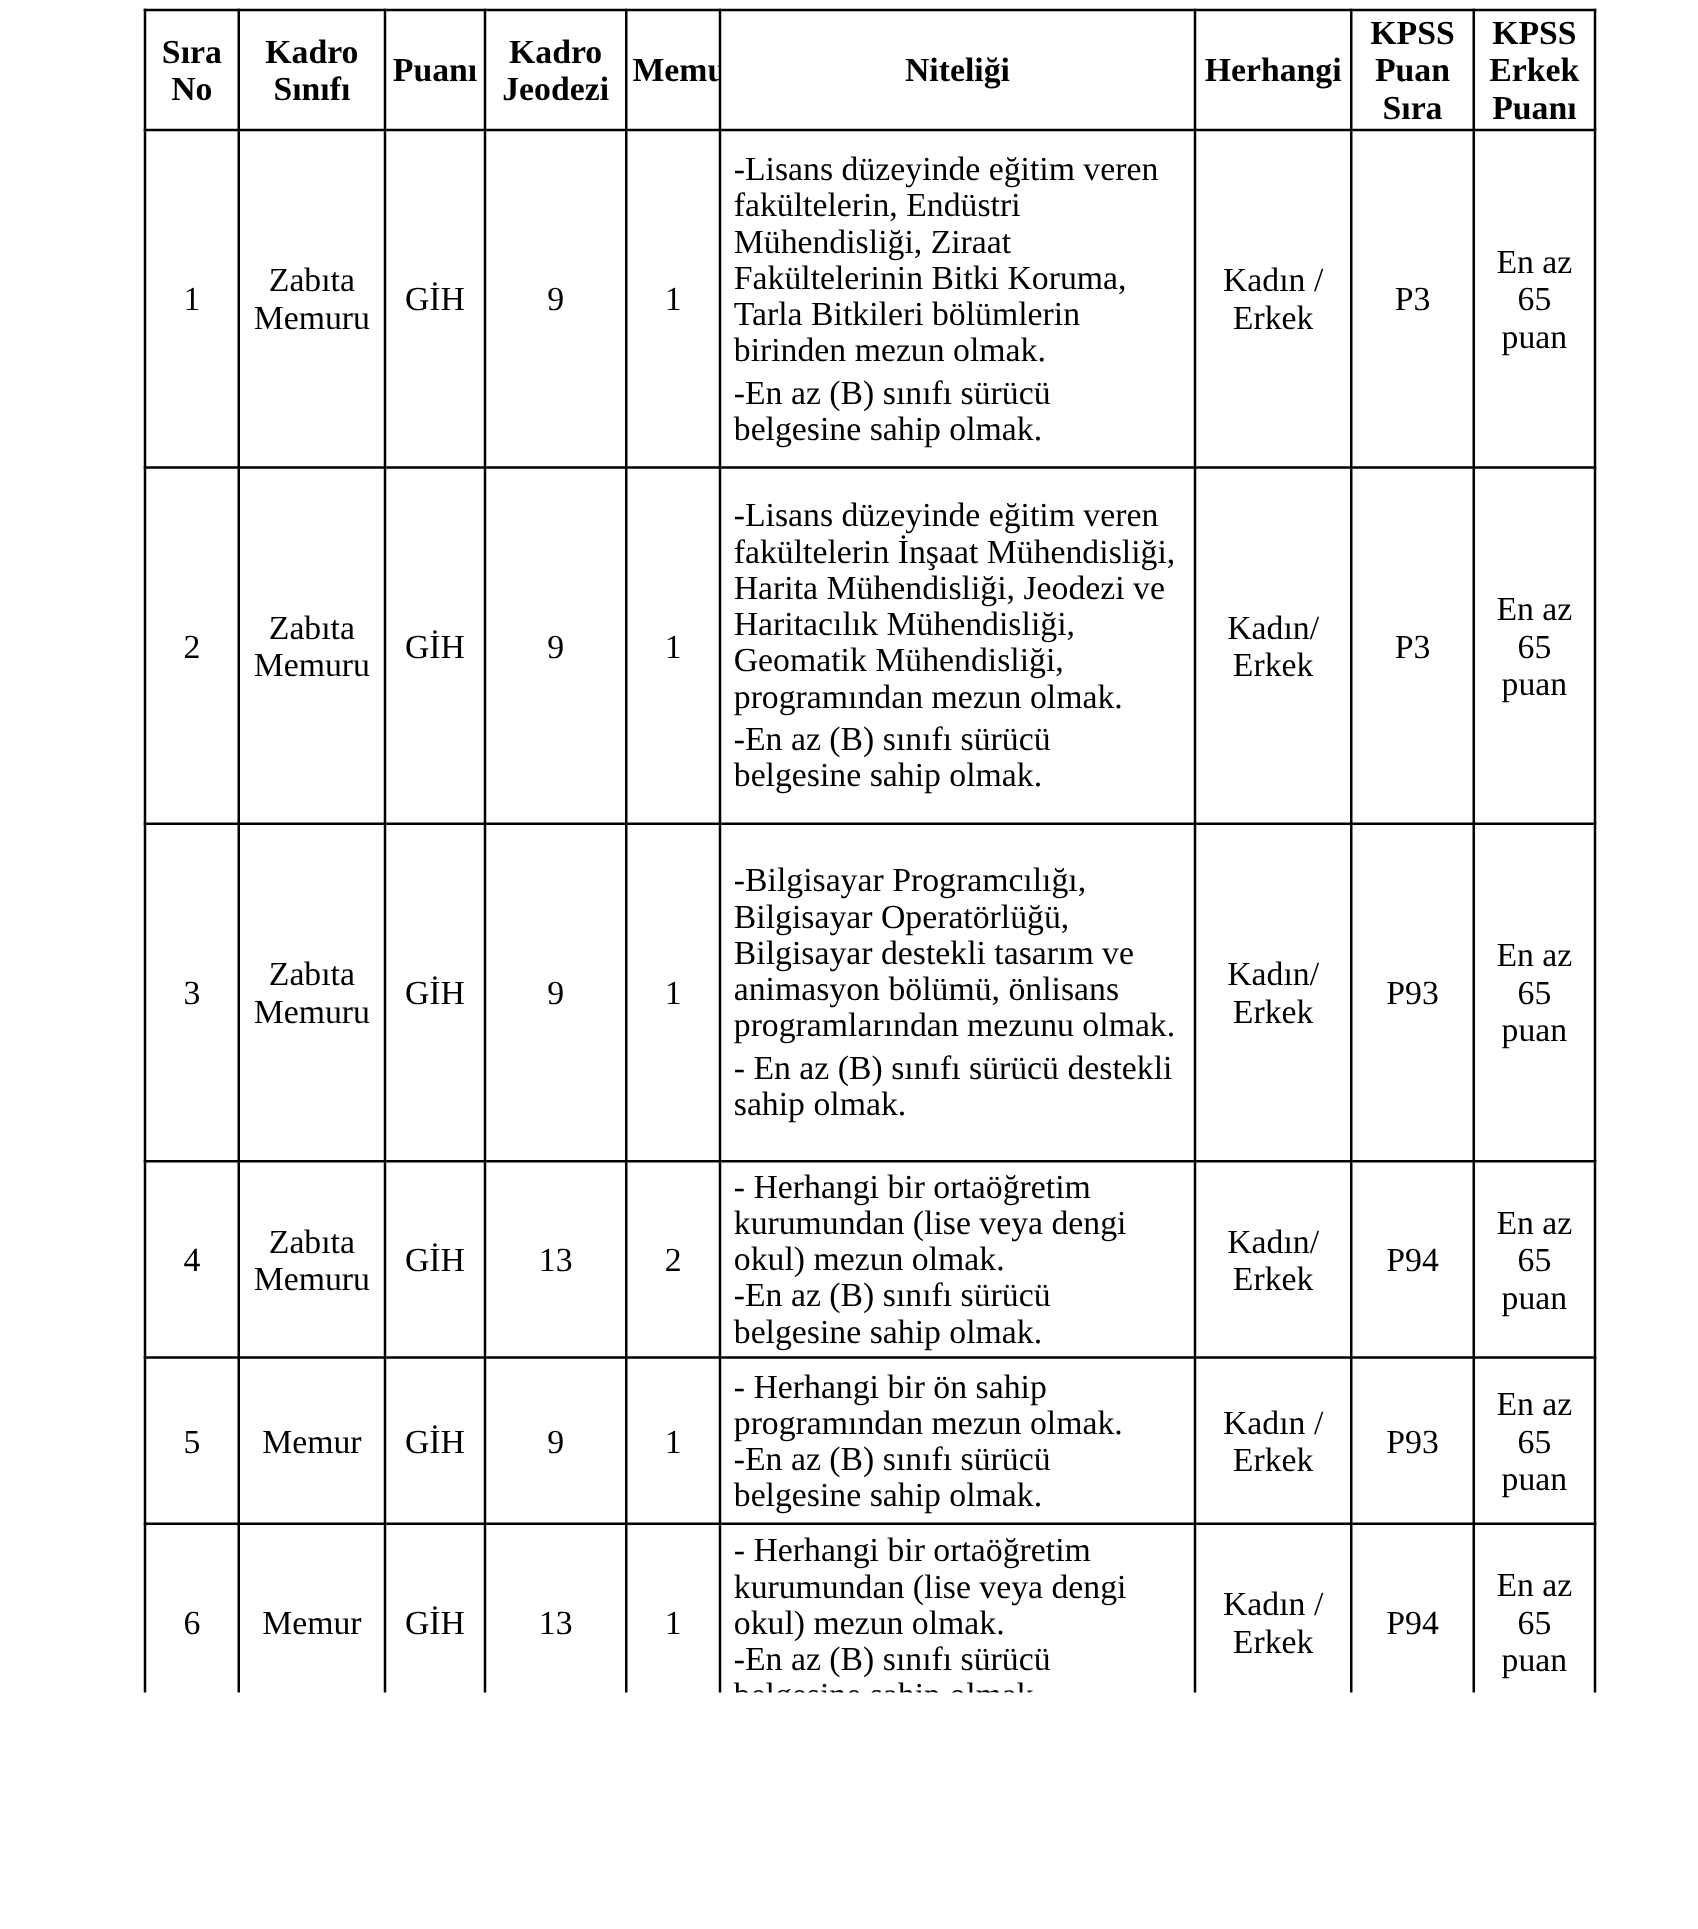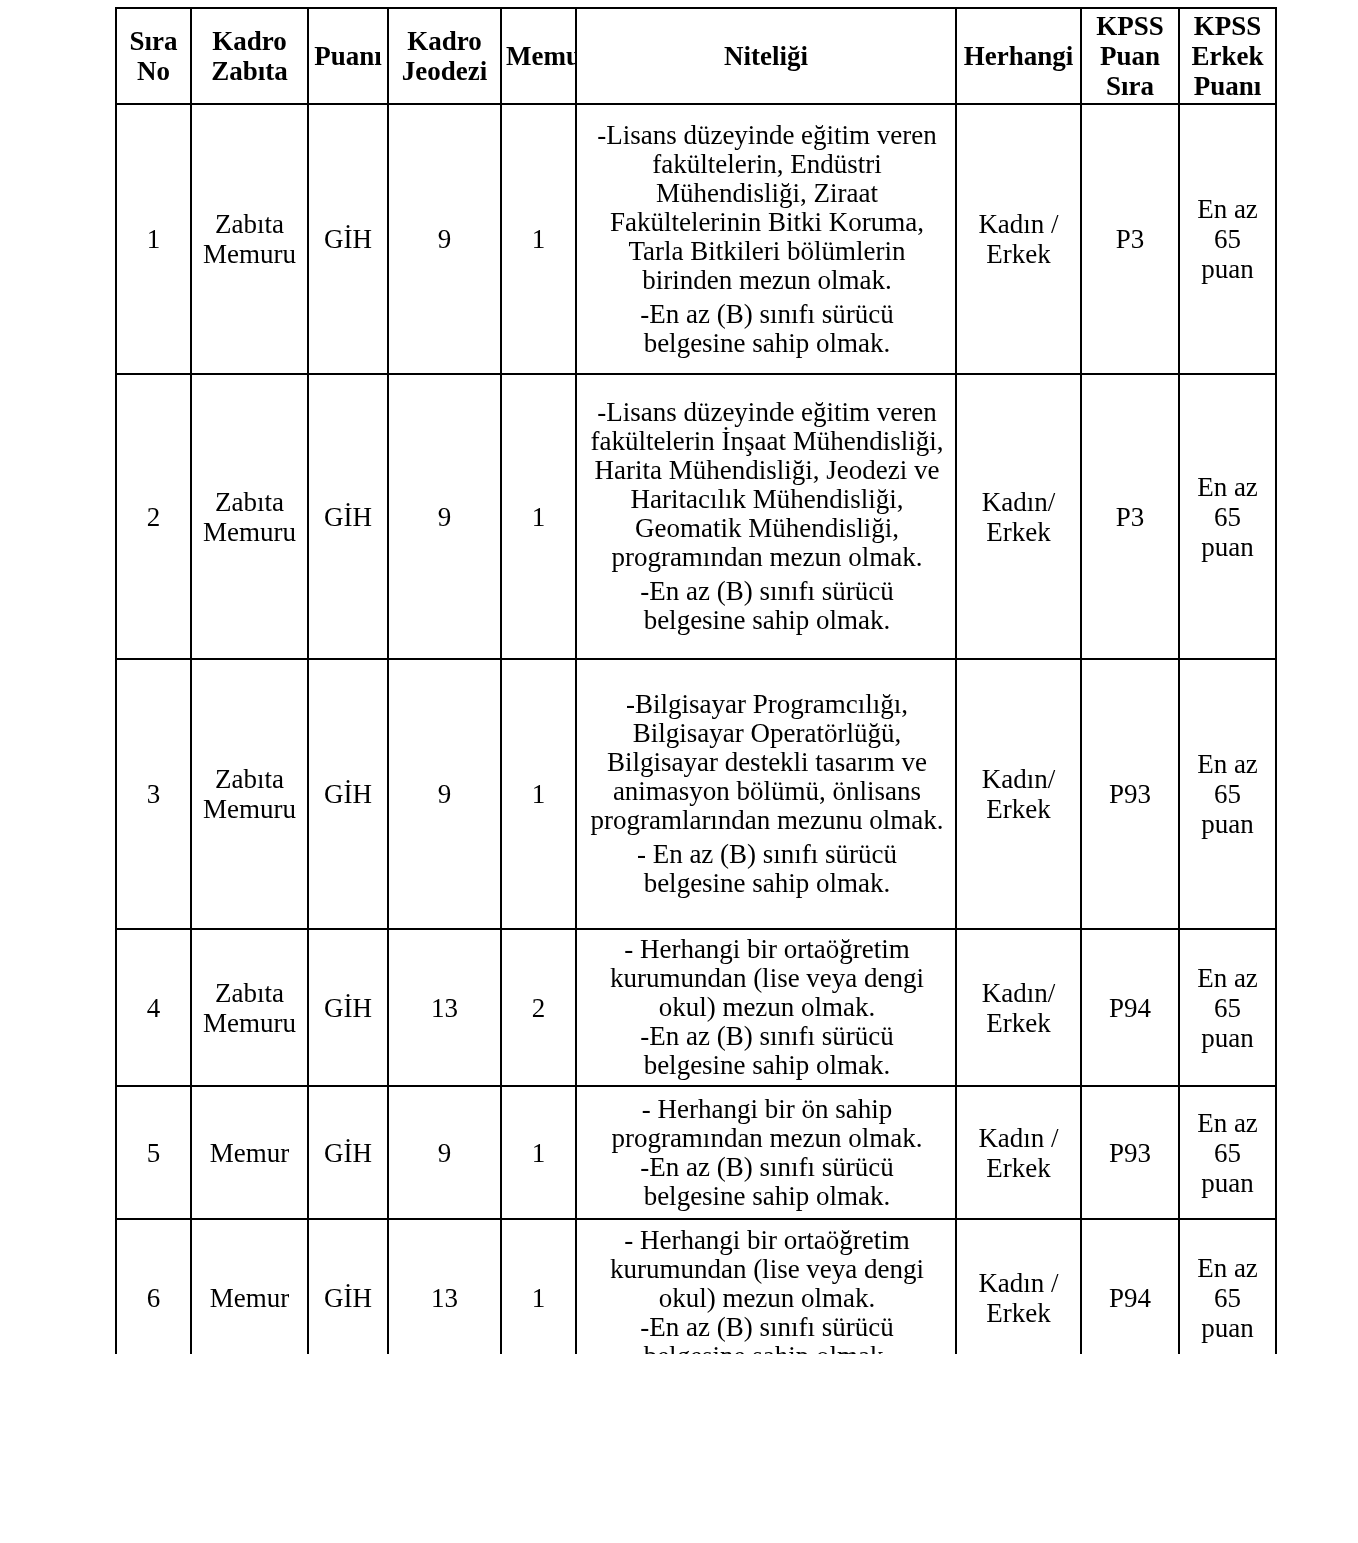--- a/index.html
+++ b/index.html
@@ -26,21 +26,21 @@
     font-size:27px; line-height:30px;
     text-align:center; vertical-align:middle;
     padding:2px 4px;
   }
   .ilan-table td {
     font-size:27px; line-height:30px;
     text-align:center; vertical-align:middle;
     padding:2px 8px;
   }
   .ilan-table td.nit {
-    text-align:center;
+    text-align:left;
     line-height:29px;
     padding:4px 8px 4px 10px;
   }
   .nit .p2 { margin-top:5px; }
 
   tr.hdr    { height:95px;  }
   tr.row-1  { height:270px; }
   tr.row-2  { height:285px; }
   tr.row-3  { height:270px; }
   tr.row-4  { height:157px; }
@@ -68,21 +68,21 @@
       <col style="width:113px">
       <col style="width:75px">
       <col style="width:380px">
       <col style="width:125px">
       <col style="width:98px">
       <col style="width:97px">
     </colgroup>
     <thead>
       <tr class="hdr">
         <th>Sıra No</th>
-        <th>Kadro Zabıta</th>
+        <th>Kadro Sınıfı</th>
         <th>Puanı</th>
         <th>Kadro Jeodezi</th>
         <th>Memur</th>
         <th>Niteliği</th>
         <th>Herhangi</th>
         <th>KPSS Puan Sıra</th>
         <th>KPSS Erkek Puanı</th>
       </tr>
     </thead>
     <tbody>
@@ -118,21 +118,21 @@
       </tr>
 
       <tr class="row-3">
         <td>3</td>
         <td>Zabıta Memuru</td>
         <td>GİH</td>
         <td>9</td>
         <td>1</td>
         <td class="nit">
           <div>-Bilgisayar Programcılığı, Bilgisayar Operatörlüğü, Bilgisayar destekli tasarım ve animasyon bölümü, önlisans programlarından mezunu olmak.</div>
-          <div class="p2">- En az (B) sınıfı sürücü belgesine sahip olmak.</div>
+          <div class="p2">- En az (B) sınıfı sürücü destekli sahip olmak.</div>
         </td>
         <td>Kadın/ Erkek</td>
         <td>P93</td>
         <td>En az 65 puan</td>
       </tr>
 
       <tr class="row-4">
         <td>4</td>
         <td>Zabıta Memuru</td>
         <td>GİH</td>

